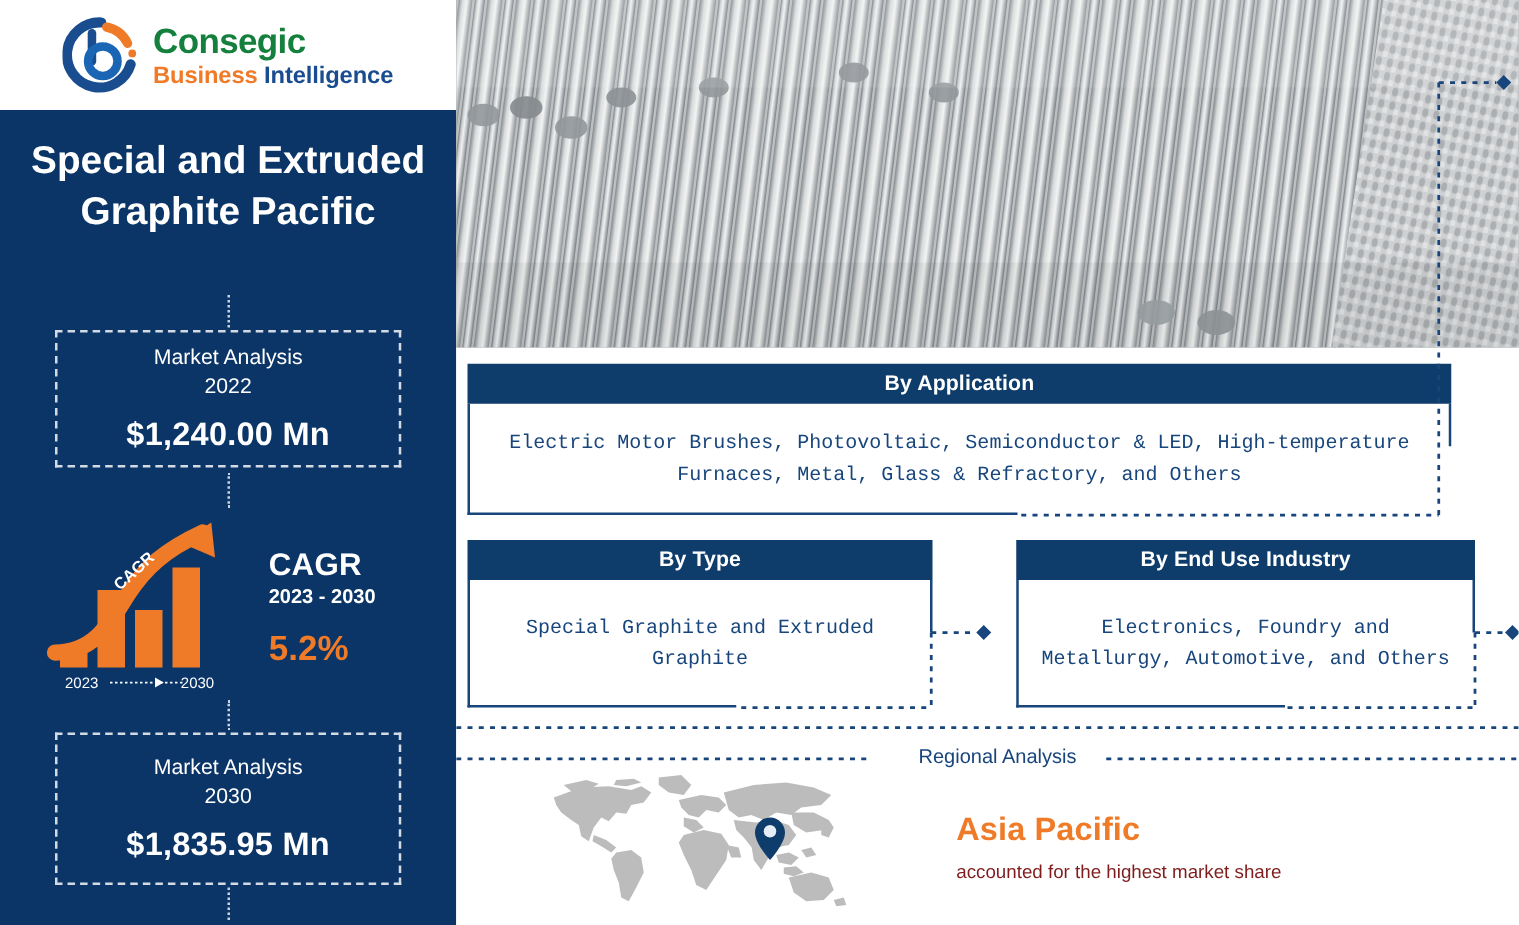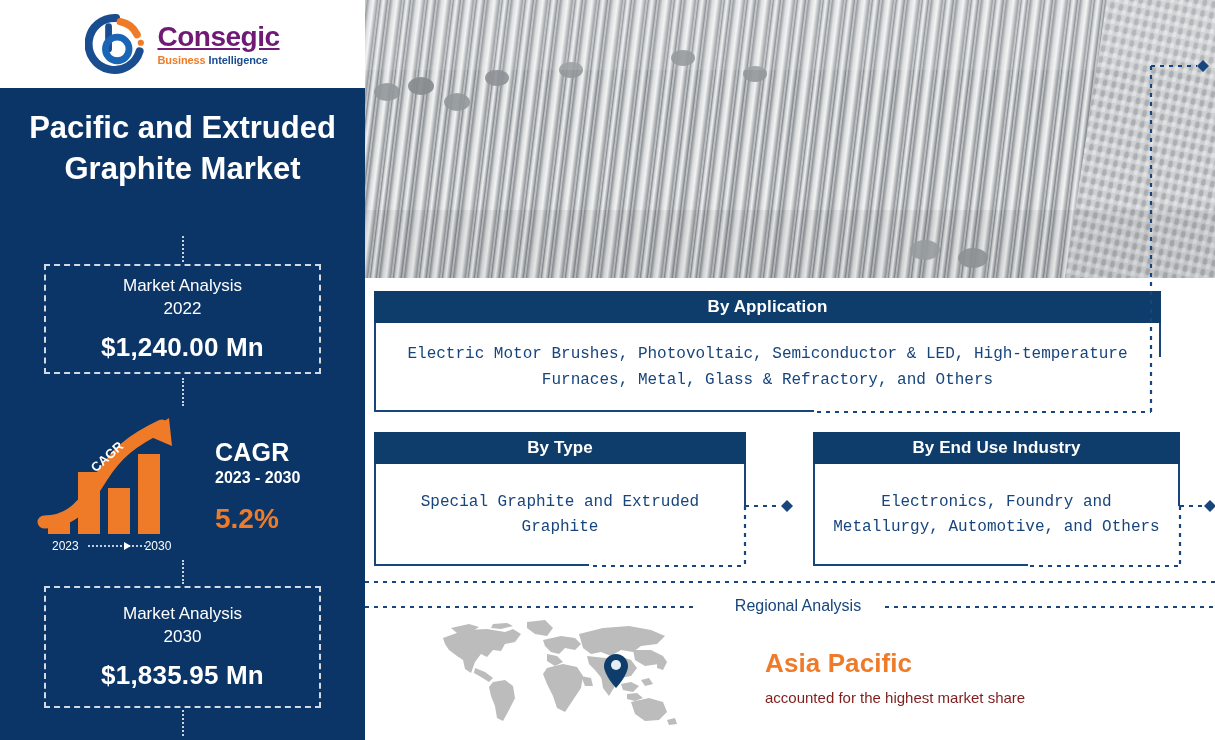--- a/index.html
+++ b/index.html
@@ -22,23 +22,23 @@
     position:absolute; left:0; top:0; width:365px; height:88px;
     background:#ffffff;
     display:flex; align-items:center; justify-content:center;
     gap:10px;
   }
   .logo-mark { width:62px; height:62px; flex:0 0 auto; }
   .logo-text { display:flex; flex-direction:column; line-height:1; }
   .logo-title {
     font-size:28px; font-weight:bold; letter-spacing:-0.5px;
   }
-  .logo-title .c-orange { color:#701a75;text-decoration:underline; }
+  .logo-title .c-orange { color:#15803d; }
   .logo-sub {
-    font-size:11px; font-weight:bold; margin-top:4px; letter-spacing:-0.1px;
+    font-size:19px; font-weight:bold; margin-top:4px; letter-spacing:-0.1px;
   }
   .logo-sub .c-orange { color:#ef7b28; }
   .logo-sub .c-blue { color:#1a4d8f; }
 
   .sb-title {
     position:absolute; left:10px; top:108px; width:345px;
     color:#ffffff; text-align:center;
     font-size:31px; font-weight:bold; line-height:1.32;
   }
 
@@ -137,21 +137,21 @@
         <circle cx="90" cy="48" r="5" fill="#ef7b28"></circle>
         <path d="M38 22 L38 58" stroke="#1a4d8f" stroke-width="11" stroke-linecap="round" fill="none"></path>
         <circle cx="52" cy="58" r="19" fill="none" stroke="#1a66b5" stroke-width="11"></circle>
       </svg>
       <div class="logo-text">
         <div class="logo-title"><span class="c-orange">Consegic</span></div>
         <div class="logo-sub"><span class="c-orange">Business</span> <span class="c-blue">Intelligence</span></div>
       </div>
     </div>
 
-    <div class="sb-title">Pacific and Extruded Graphite Market</div>
+    <div class="sb-title">Special and Extruded Graphite Pacific</div>
 
     <div class="vdots d1"></div>
 
     <div class="stat-box top">
       <div class="stat-label">
         <span>Market Analysis</span><br>
         <span>2022</span>
       </div>
       <div class="stat-value">$1,240.00 Mn</div>
     </div>

